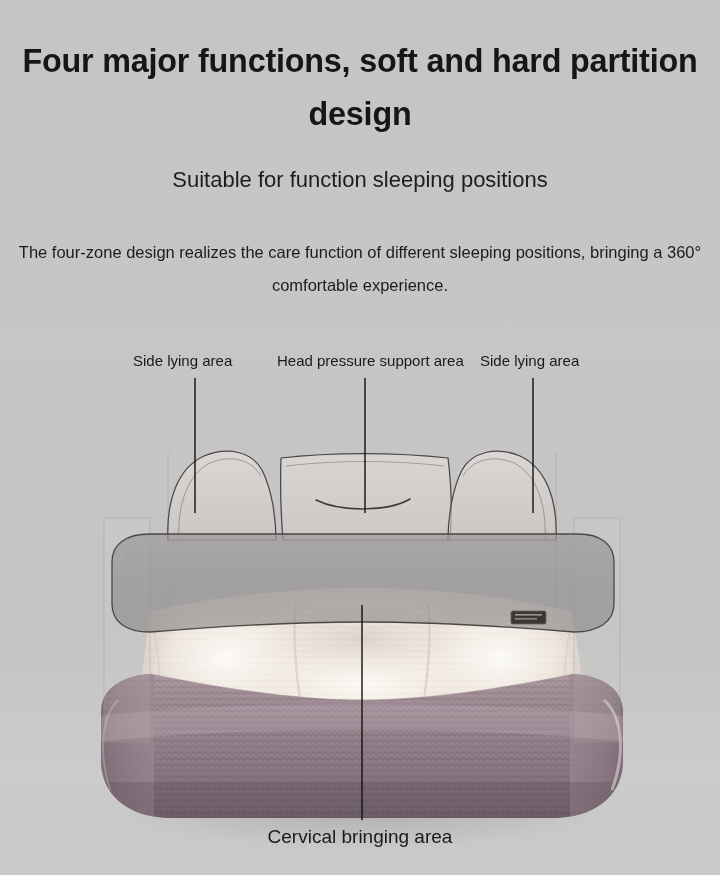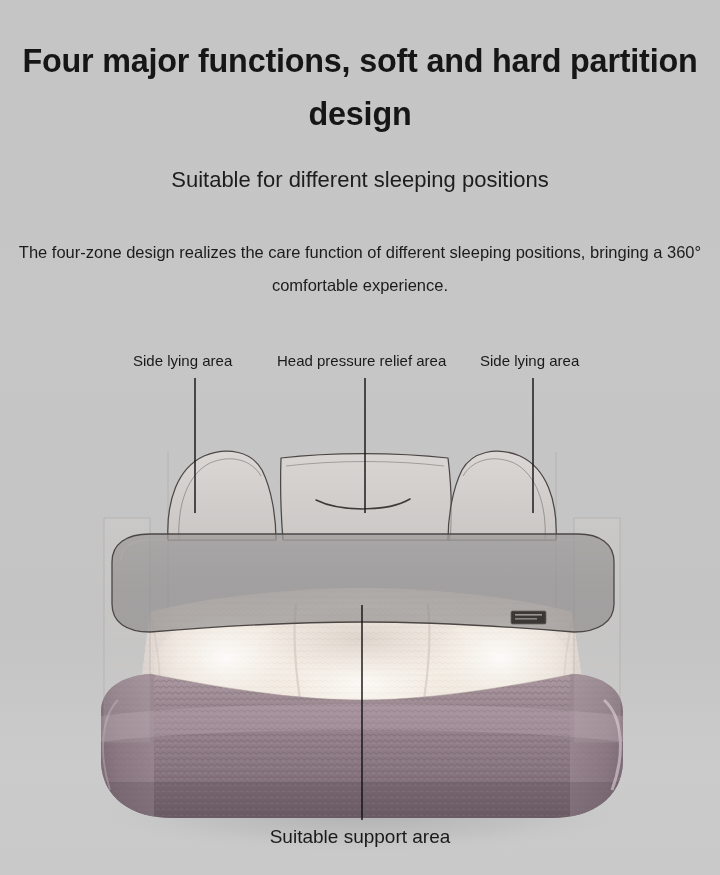--- a/index.html
+++ b/index.html
@@ -94,21 +94,21 @@
 
   .leader { stroke: #111; stroke-width: 1.4; }
 </style>
 </head>
 <body>
 
 <div id="page">
 
   <div class="text-block">
     <h1 class="headline">Four major functions, soft and hard partition design</h1>
-    <p class="subtitle">Suitable for different sleeping positions</p>
+    <p class="subtitle">Suitable for function sleeping positions</p>
     <p class="body-copy">The four-zone design realizes the care function of different sleeping positions, bringing a 360° comfortable experience.</p>
   </div>
 
   <svg id="scene" viewBox="0 0 720 875">
     <defs>
 
       <radialGradient id="gShadow" cx="50%" cy="50%" r="50%">
         <stop offset="0%" stop-color="#8b8b8b" stop-opacity="0.42"></stop>
         <stop offset="62%" stop-color="#9b9b9b" stop-opacity="0.18"></stop>
         <stop offset="100%" stop-color="#c6c6c6" stop-opacity="0"></stop>
@@ -338,19 +338,19 @@
     <g>
       <line class="leader" x1="195" y1="378" x2="195" y2="513"></line>
       <line class="leader" x1="365" y1="378" x2="365" y2="513"></line>
       <line class="leader" x1="533" y1="378" x2="533" y2="513"></line>
       <line class="leader" x1="362" y1="605" x2="362" y2="820"></line>
     </g>
   </svg>
 
   <div class="callout callout-left">Side lying area</div>
 
-  <div class="callout callout-center">Head pressure relief area</div>
+  <div class="callout callout-center">Head pressure support area</div>
 
   <div class="callout callout-right">Side lying area</div>
 
-  <div class="callout callout-bottom">Suitable support area</div>
+  <div class="callout callout-bottom">Cervical bringing area</div>
 
 </div>
 
 </body></html>

